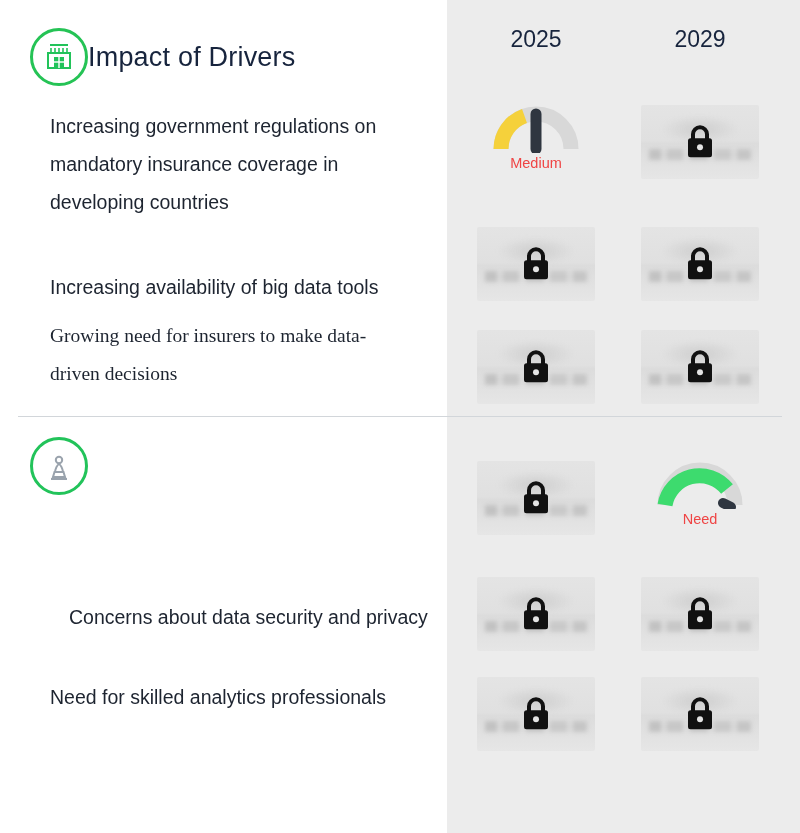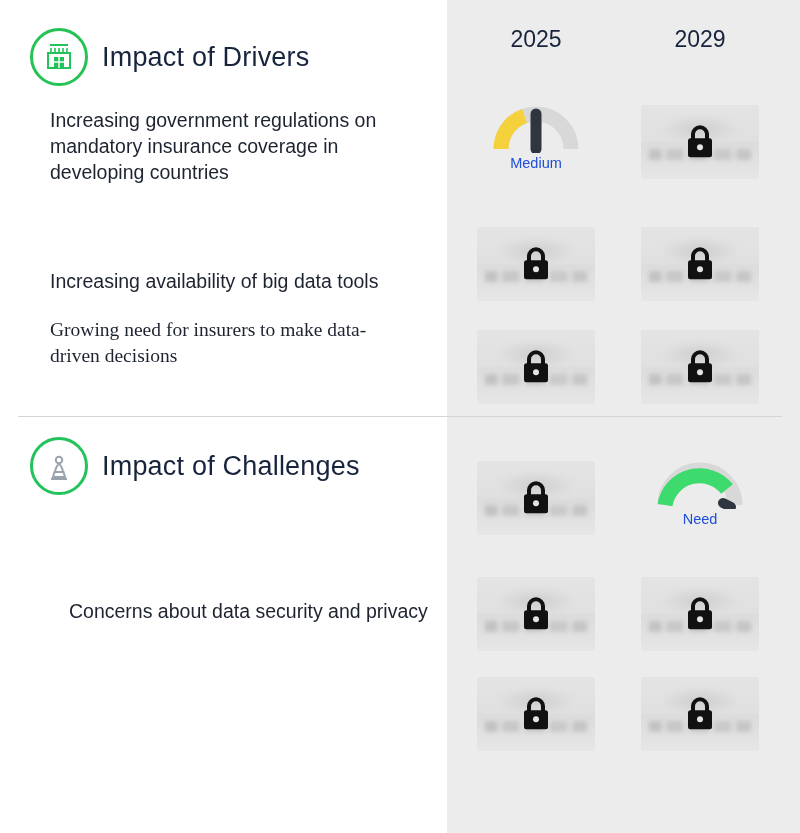--- a/index.html
+++ b/index.html
@@ -58,21 +58,20 @@
   }
   .col-header.c1 { left: 476px; }
   .col-header.c2 { left: 640px; }
 
   
   .section-title-row {
     position: absolute;
     left: 30px;
     display: flex;
     align-items: center;
-    gap: 14px;
   }
   .section-title-row.drivers { top: 28px; }
   .section-title-row.challenges { top: 437px; }
   .sec-icon {
     width: 58px;
     height: 58px;
     border: 3px solid #25c355;
     border-radius: 50%;
     display: flex;
     align-items: center;
@@ -88,21 +87,21 @@
     letter-spacing: .2px;
   }
   .sec-title.challenges { color: #17243d; }
 
   
   .item {
     position: absolute;
     left: 50px;
     width: 360px;
     font-size: 19.5px;
-    line-height: 26px;
+    line-height: 38px;
     color: #1d2430;
   }
 
   
   .cell {
     position: absolute;
     width: 118px;
     height: 74px;
   }
   .blurbox {
@@ -148,21 +147,21 @@
     position: absolute;
     width: 118px;
     height: 74px;
     display: flex;
     flex-direction: column;
     align-items: center;
     justify-content: flex-start;
   }
   .gauge-label {
     font-size: 14.5px;
-    color: #1d4ed8;
+    color: #ef4444;
     margin-top: 2px;
     text-align: center;
   }
 </style>
 </head>
 <body>
 
 <div class="page">
 
   <div class="left-panel"></div>
@@ -245,24 +244,24 @@
 
   <div class="section-title-row challenges">
     <div class="sec-icon gray">
       <svg width="34" height="34" viewBox="0 0 34 34" aria-hidden="true">
         <path d="M11 28 h12 l-1.5-5 h-9 z" fill="none" stroke="#9aa3ad" stroke-width="2"></path>
         <path d="M13 23 q1-6 4-8 q3 2 4 8" fill="none" stroke="#9aa3ad" stroke-width="2"></path>
         <circle cx="17" cy="11" r="3.2" fill="none" stroke="#9aa3ad" stroke-width="2"></circle>
         <path d="M9 30 h16" stroke="#9aa3ad" stroke-width="2"></path>
       </svg>
     </div>
-    <div class="sec-title challenges">Impact of Challenges</div>
   </div>
 
   <div class="item" style="top:598px;margin-left:19px;">Concerns about data security and privacy</div>
+  <div class="item" style="top:678px;">Need for skilled analytics professionals</div>
 
   <div class="cell" style="left:477px; top:461px;">
     <div class="blurbox"></div>
     <svg class="lock" width="34" height="38" viewBox="0 0 34 38">
       <path d="M10 17 V12 a7 7 0 0 1 14 0 v5" fill="none" stroke="#111111" stroke-width="4"></path>
       <rect x="5" y="16" width="24" height="19" rx="2.5" fill="#111111"></rect>
       <circle cx="17" cy="25" r="3" fill="#e4e4e4"></circle>
     </svg>
   </div>
 

